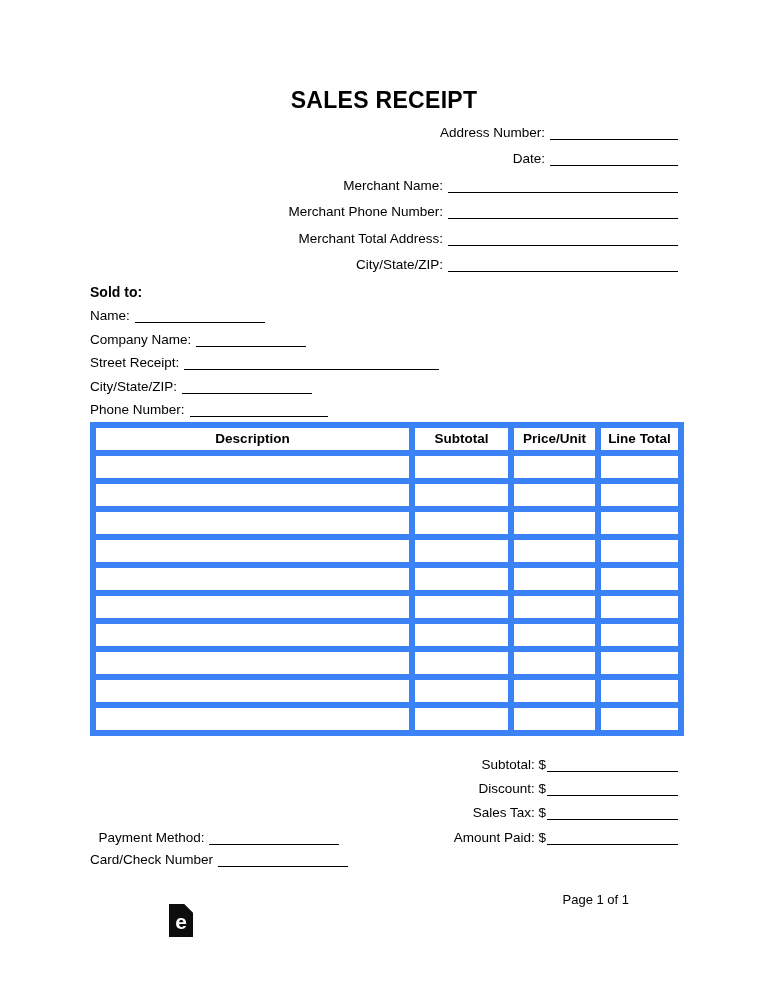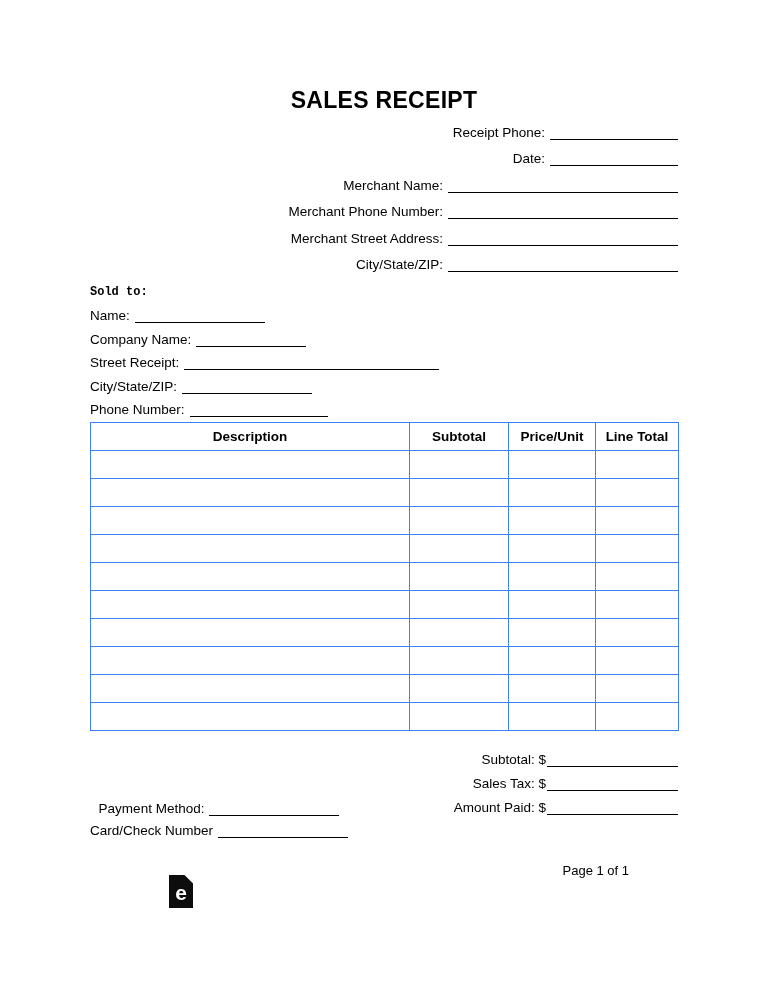--- a/index.html
+++ b/index.html
@@ -24,21 +24,21 @@
     font-weight: 700;
     letter-spacing: 0.3px;
   }
 
   .frow { font-size: 13.5px; white-space: nowrap; }
 
   .merchant-block { margin-top: 6px; text-align: right; }
   .merchant-block .frow { line-height: 26.4px; }
 
   .soldto { margin-top: 3px; text-align: left; }
-  .soldto .heading { font-size: 12px; font-weight: 700; line-height: 23px; font-family: Liberation Mono, monospace; }
+  .soldto .heading { font-size: 14px; font-weight: 700; line-height: 23px; }
   .soldto .frow { line-height: 23.5px; }
 
   .blank {
     display: inline-block;
     height: 15px;
     border-bottom: 1.4px solid #000;
     vertical-align: -3px;
     margin-left: 5px;
   }
   .blank.tight { margin-left: 1px; }
@@ -47,21 +47,21 @@
   .w255 { width: 255px; }  .w138 { width: 138px; }
   .w131 { width: 131px; }
 
   table.items {
     width: 588px;
     margin-top: 0;
     border-collapse: collapse;
     table-layout: fixed;
   }
   table.items th, table.items td {
-    border: 1px solid #3b82f6;
+    border: 6px solid #3b82f6;
     height: 28px;
     padding: 0;
   }
   table.items th {
     font-size: 13.5px;
     font-weight: 700;
     text-align: center;
     vertical-align: middle;
   }
 
@@ -113,33 +113,33 @@
 </head>
 <body>
 
 <div class="page">
   <div class="content">
 
     <h1 class="title">SALES RECEIPT</h1>
 
     <div class="merchant-block">
       <div class="frow">
-        <span>Receipt Phone:</span><span class="blank w128"></span>
+        <span>Address Number:</span><span class="blank w128"></span>
       </div>
       <div class="frow">
         <span>Date:</span><span class="blank w128"></span>
       </div>
       <div class="frow">
         <span>Merchant Name:</span><span class="blank w230"></span>
       </div>
       <div class="frow">
         <span>Merchant Phone Number:</span><span class="blank w230"></span>
       </div>
       <div class="frow">
-        <span>Merchant Street Address:</span><span class="blank w230"></span>
+        <span>Merchant Total Address:</span><span class="blank w230"></span>
       </div>
       <div class="frow">
         <span>City/State/ZIP:</span><span class="blank w230"></span>
       </div>
     </div>
 
     <div class="soldto">
       <div class="heading">Sold to:</div>
       <div class="frow">
         <span>Name:</span><span class="blank w130"></span>
@@ -246,20 +246,24 @@
           <span>Card/Check Number</span><span class="blank w130"></span>
         </div>
       </div>
 
       <div class="totals">
         <div class="frow">
           <span>Subtotal:</span>
           <span>$</span><span class="blank tight w131"></span>
         </div>
         <div class="frow">
+          <span>Discount:</span>
+          <span>$</span><span class="blank tight w131"></span>
+        </div>
+        <div class="frow">
           <span>Sales Tax:</span>
           <span>$</span><span class="blank tight w131"></span>
         </div>
         <div class="frow">
           <span>Amount Paid:</span>
           <span>$</span><span class="blank tight w131"></span>
         </div>
       </div>
     </div>
   </div>

